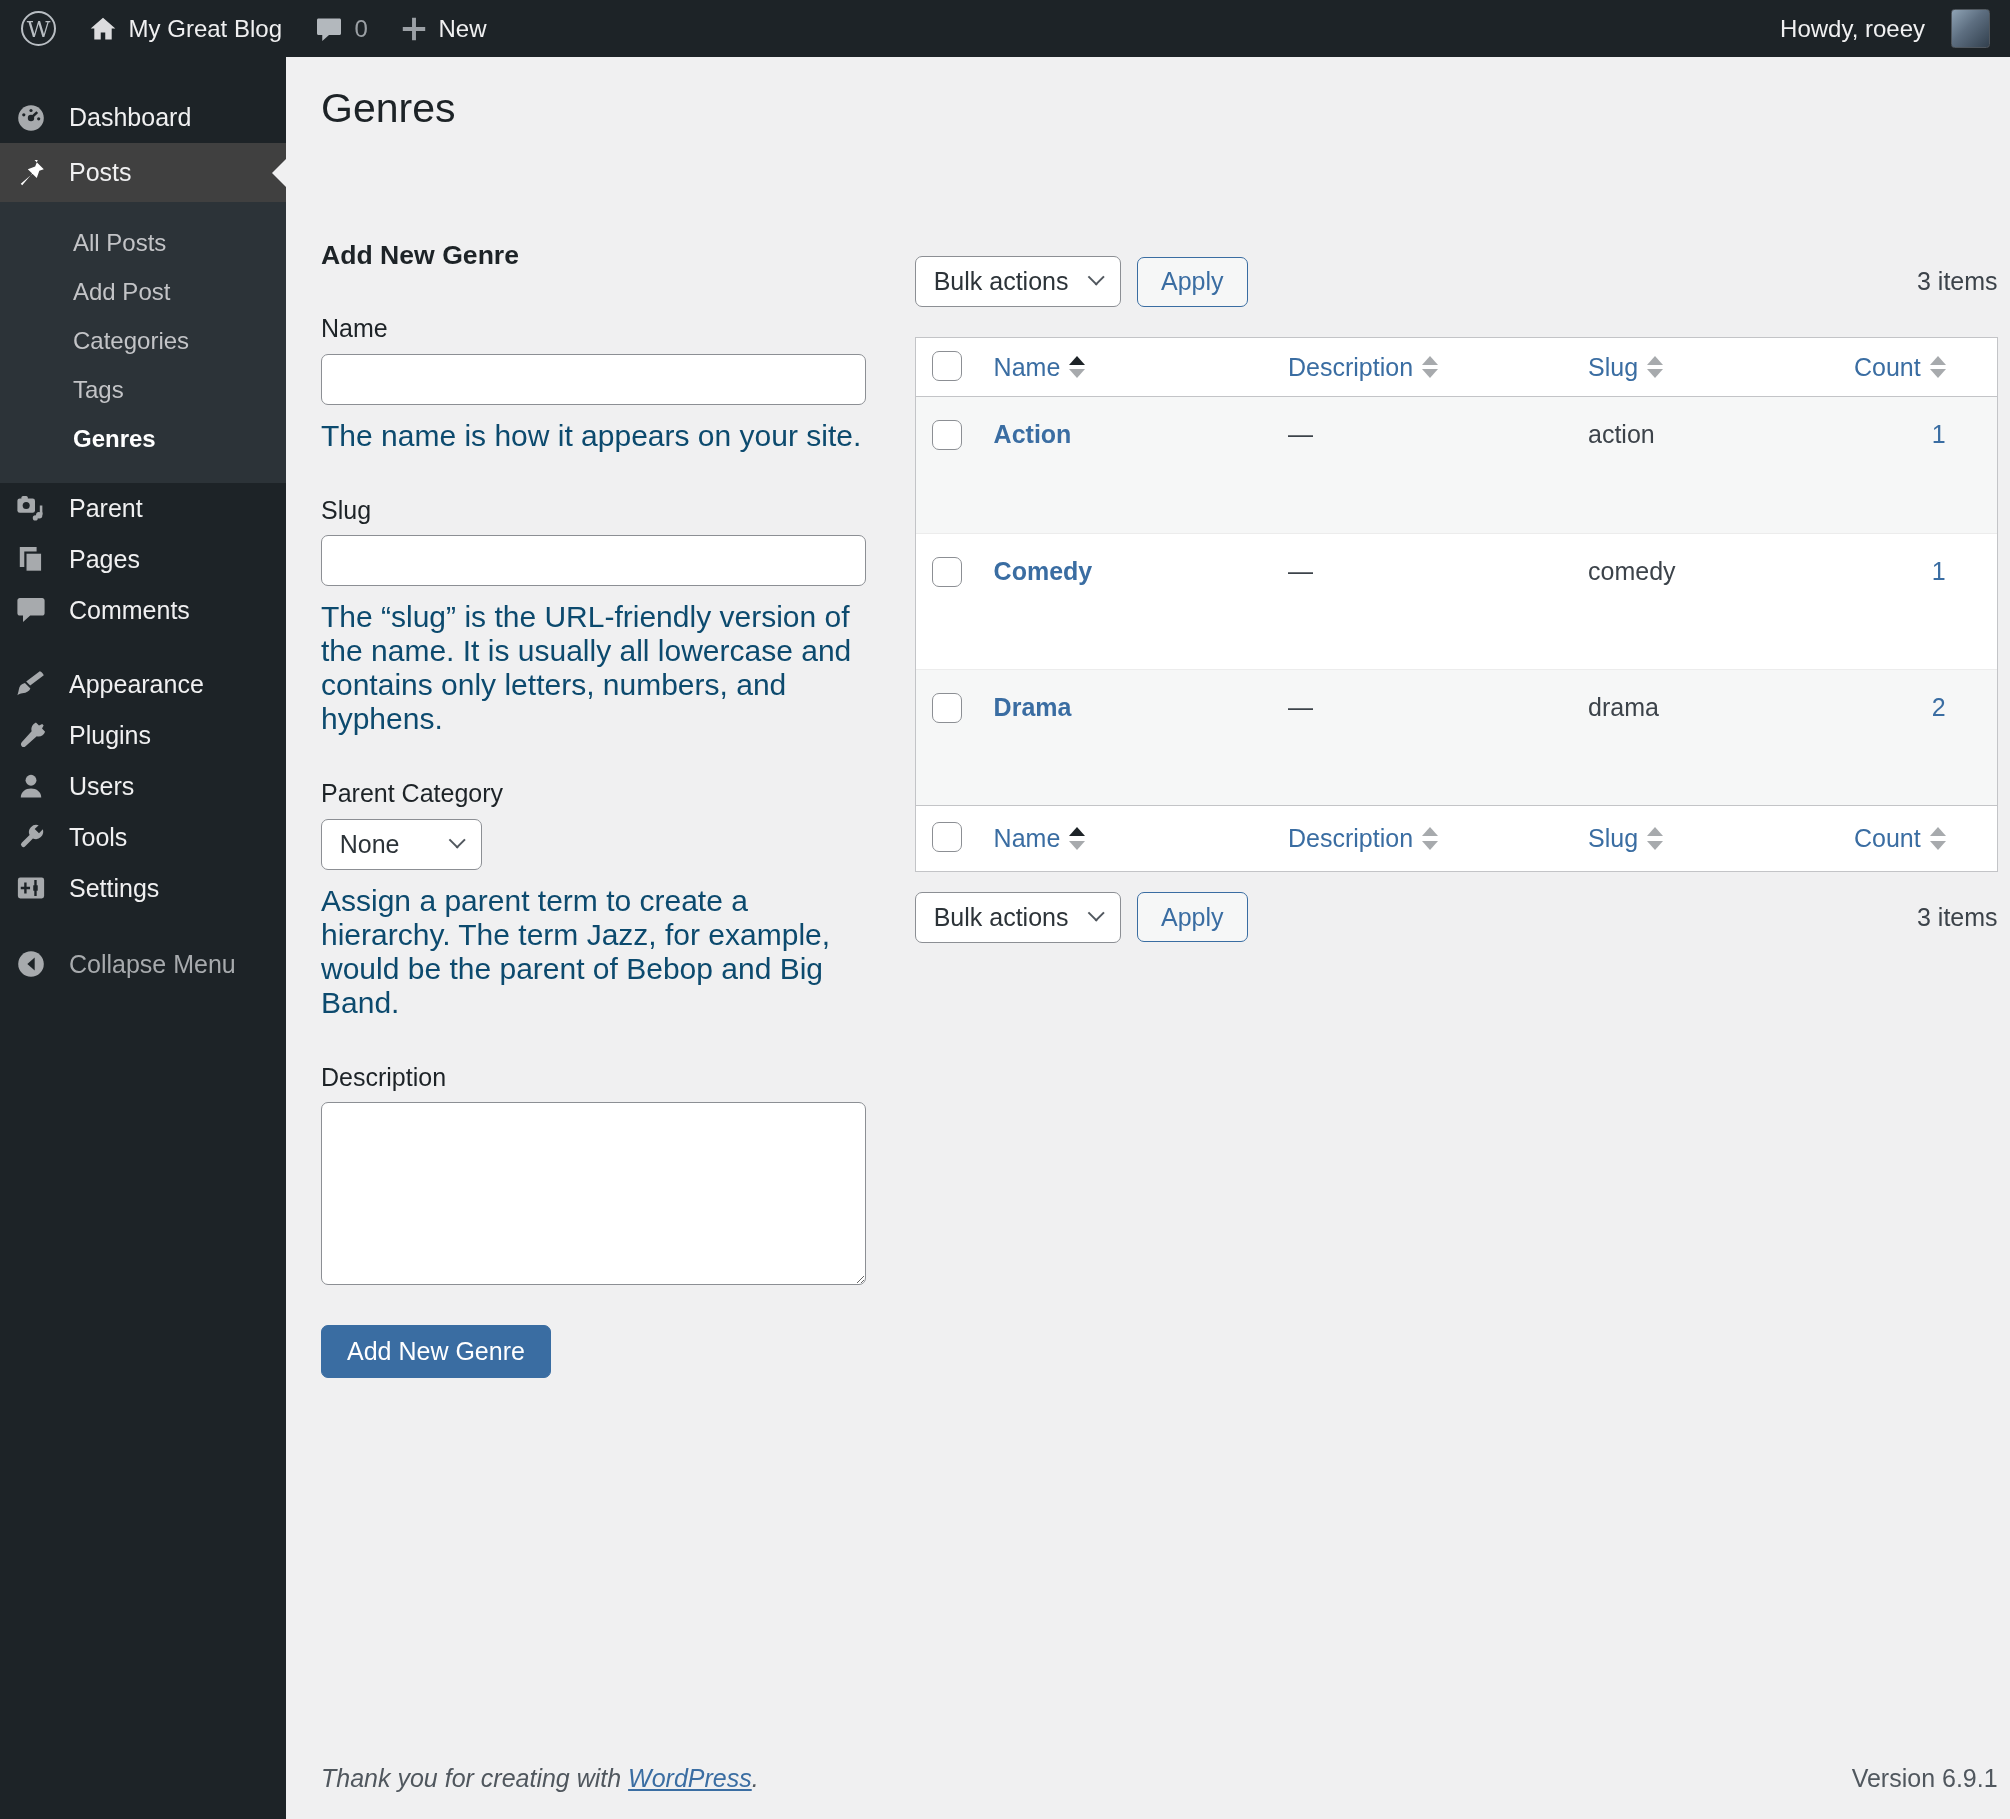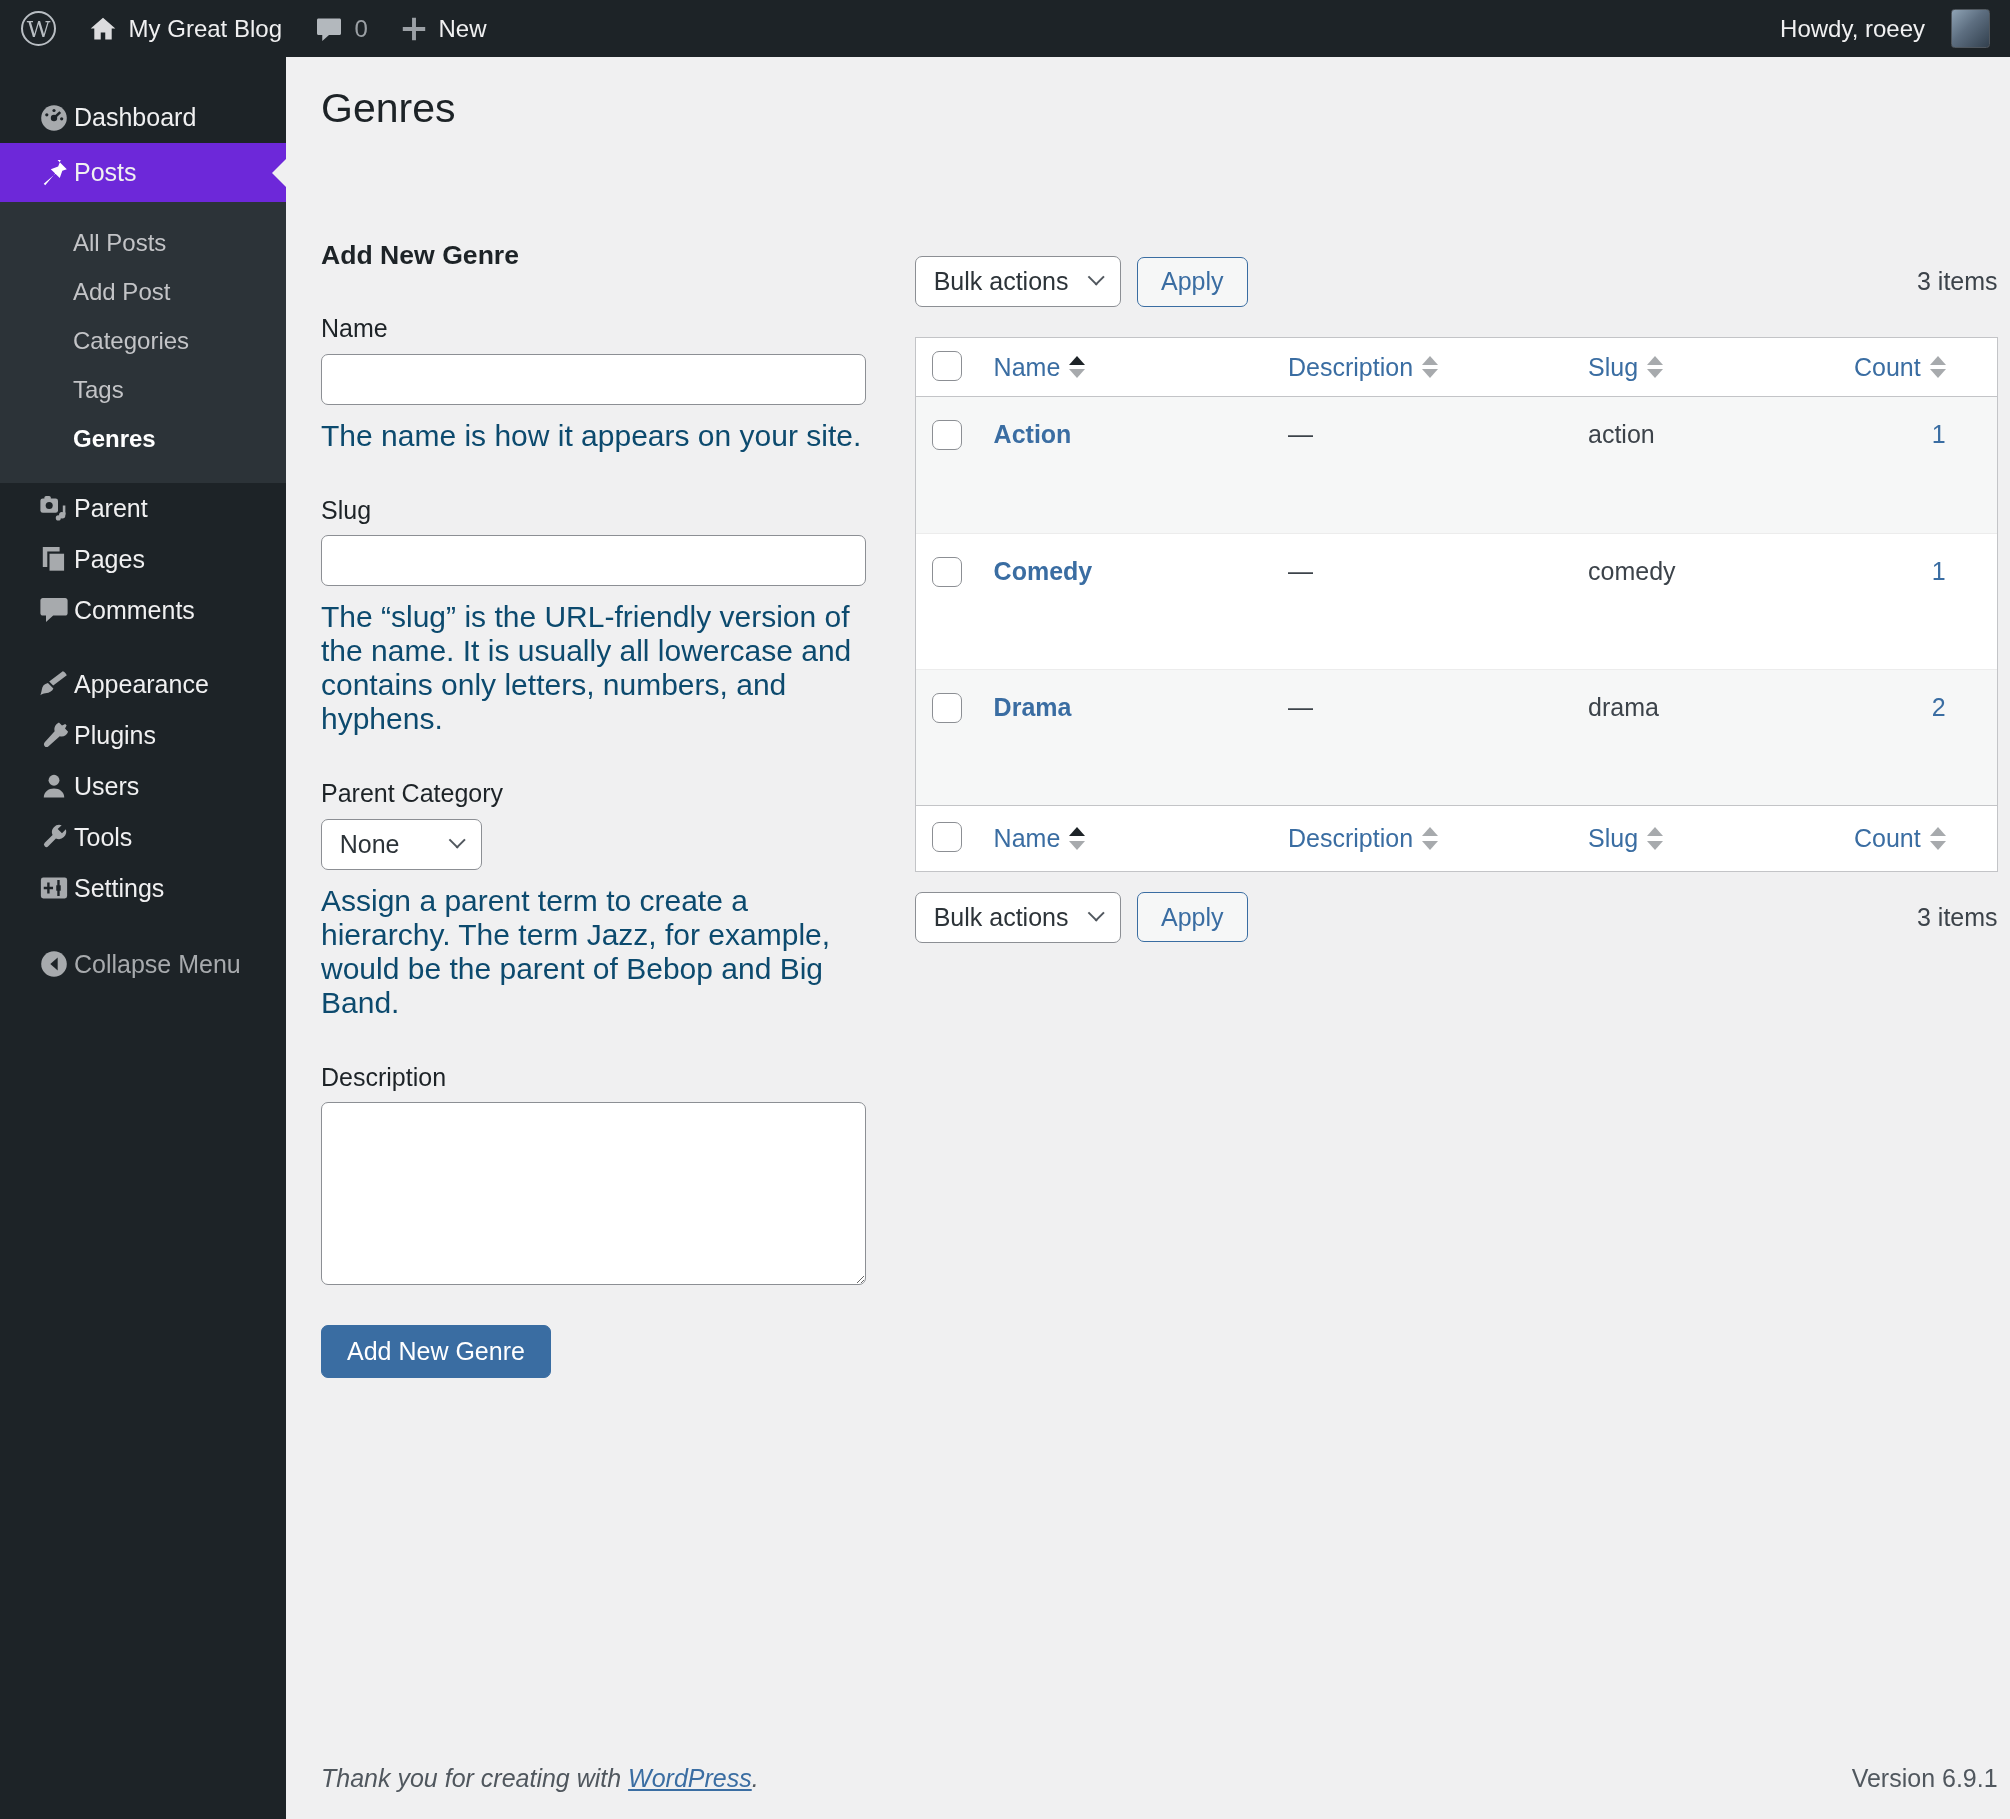--- a/index.html
+++ b/index.html
@@ -14,23 +14,23 @@
   .ab-icon svg { display:block; }
   .ab-count { color:#9ba0a5; }
   .avatar { width:39px; height:39px; border-radius:3.5px; background:linear-gradient(135deg,#8fa3b5 0%,#5d6e80 45%,#32404e 100%); border:0.9px solid #50575e; }
 
   
   .layout { display:flex; height:1763px; }
   .sidebar { width:286px; flex-shrink:0; background:#1d2327; padding-top:35px; }
   .content { flex:1; position:relative; display:flex; flex-direction:column; padding:0 35px; background:#f0f0f1; }
 
   
-  .menu-item { height:51px; display:flex; align-items:center; gap:3px; padding-left:36px; font-size:25px; color:#f0f0f1; cursor:pointer; }
+  .menu-item { height:51px; display:flex; align-items:center; gap:21px; padding-left:13px; font-size:25px; color:#f0f0f1; cursor:pointer; }
   .menu-item .mi-icon { width:35px; display:flex; justify-content:center; }
-  .menu-item.active { background:#6d28d9; height:59px; position:relative; }
+  .menu-item.active { background:#404040; height:59px; position:relative; }
   .menu-item.active::after { content:""; position:absolute; right:0; top:50%; margin-top:-14px; width:0; height:0; border:14px solid transparent; border-right-color:#f0f0f1; }
   .submenu { background:#2c3338; padding:16px 0 19.5px; }
   .submenu-item { height:49px; display:flex; align-items:center; padding-left:73px; font-size:24px; color:#c3c4c7; cursor:pointer; }
   .submenu-item.current { color:#ffffff; font-weight:700; }
   .gap-top { margin-top:23px; }
   .collapse-gap { margin-top:25px; color:#a7aaad; }
 
   
   h1.page-title { margin-top:28px; font-size:41px; font-weight:400; color:#1d2327; }
   .search-row { position:absolute; top:115px; right:35px; display:flex; gap:16px; }

